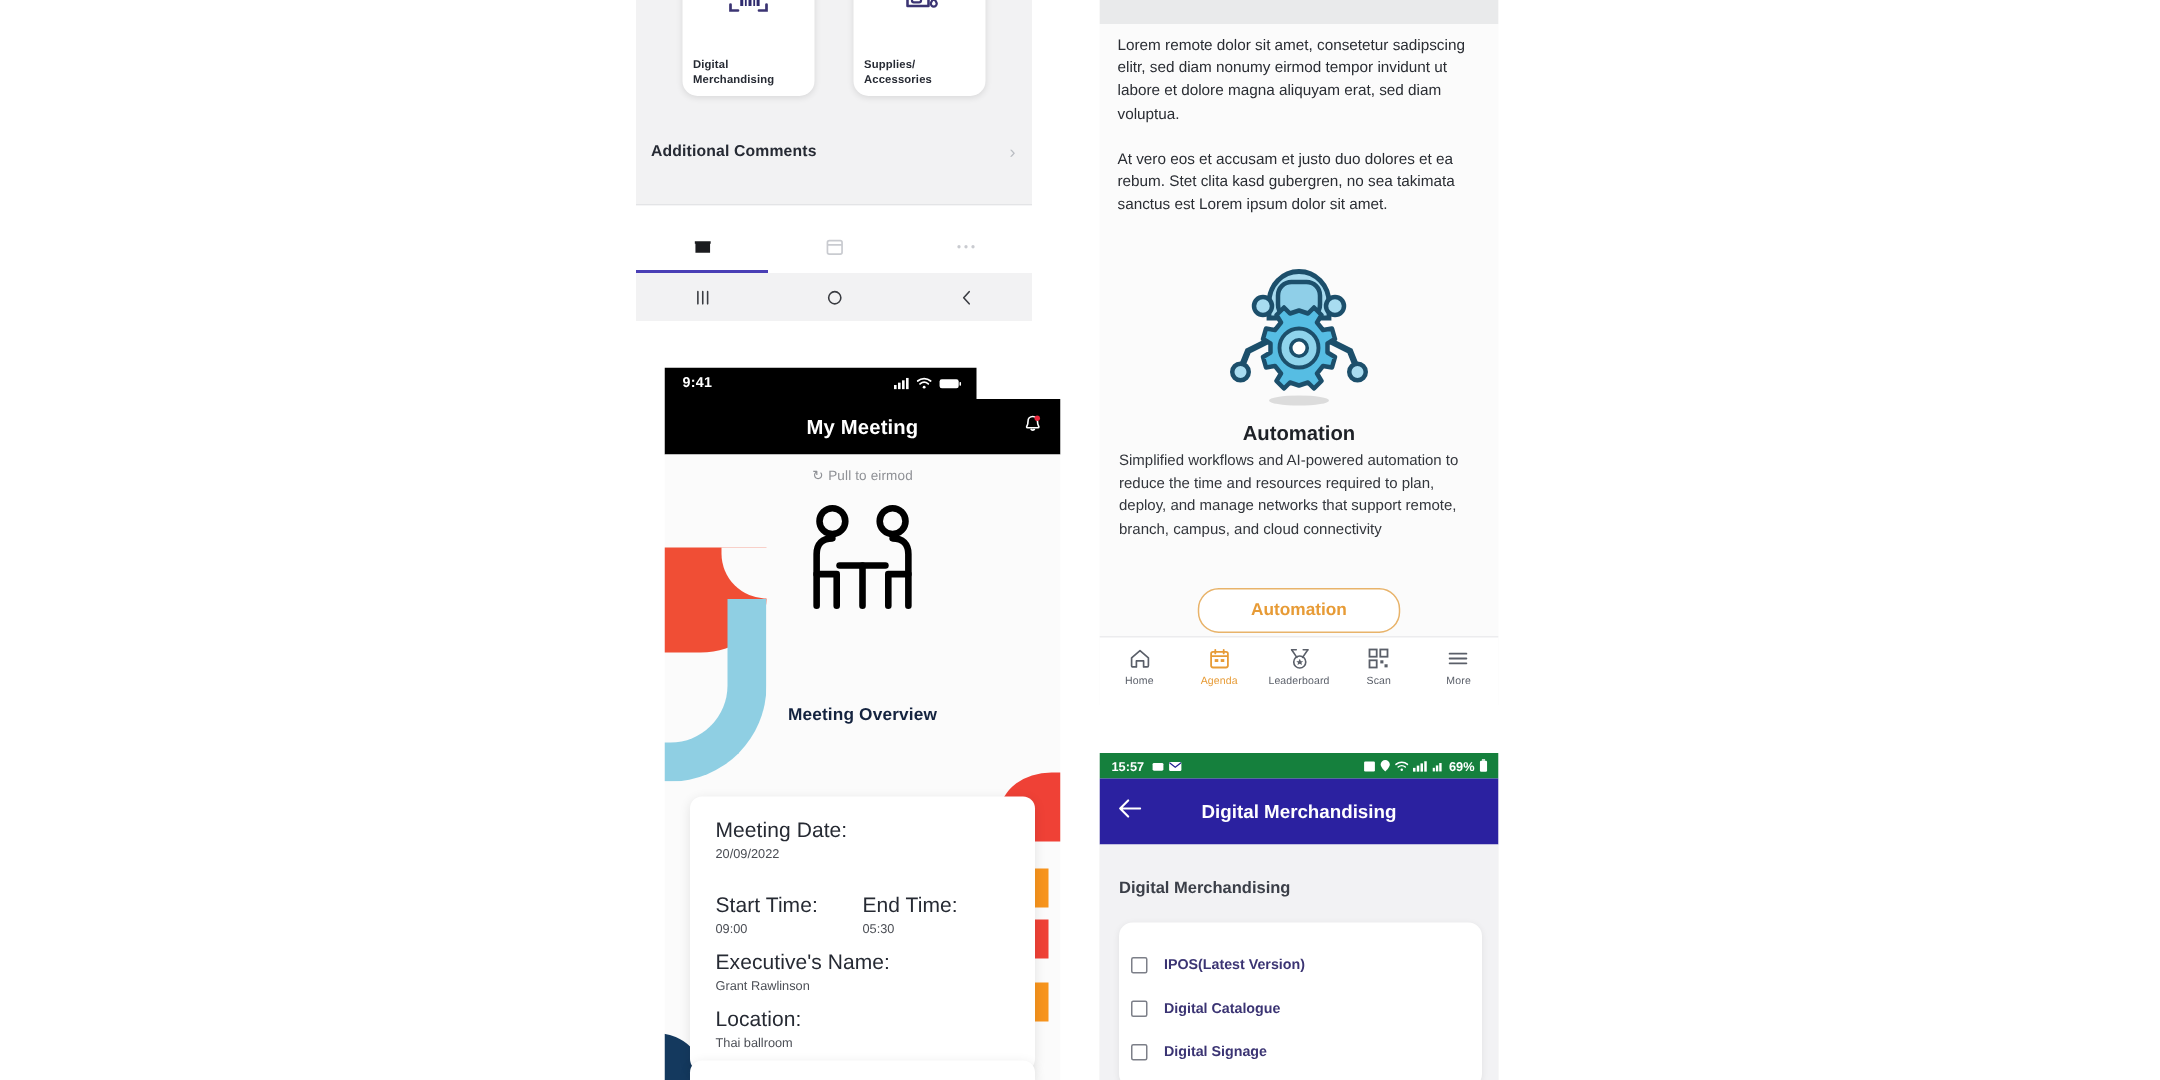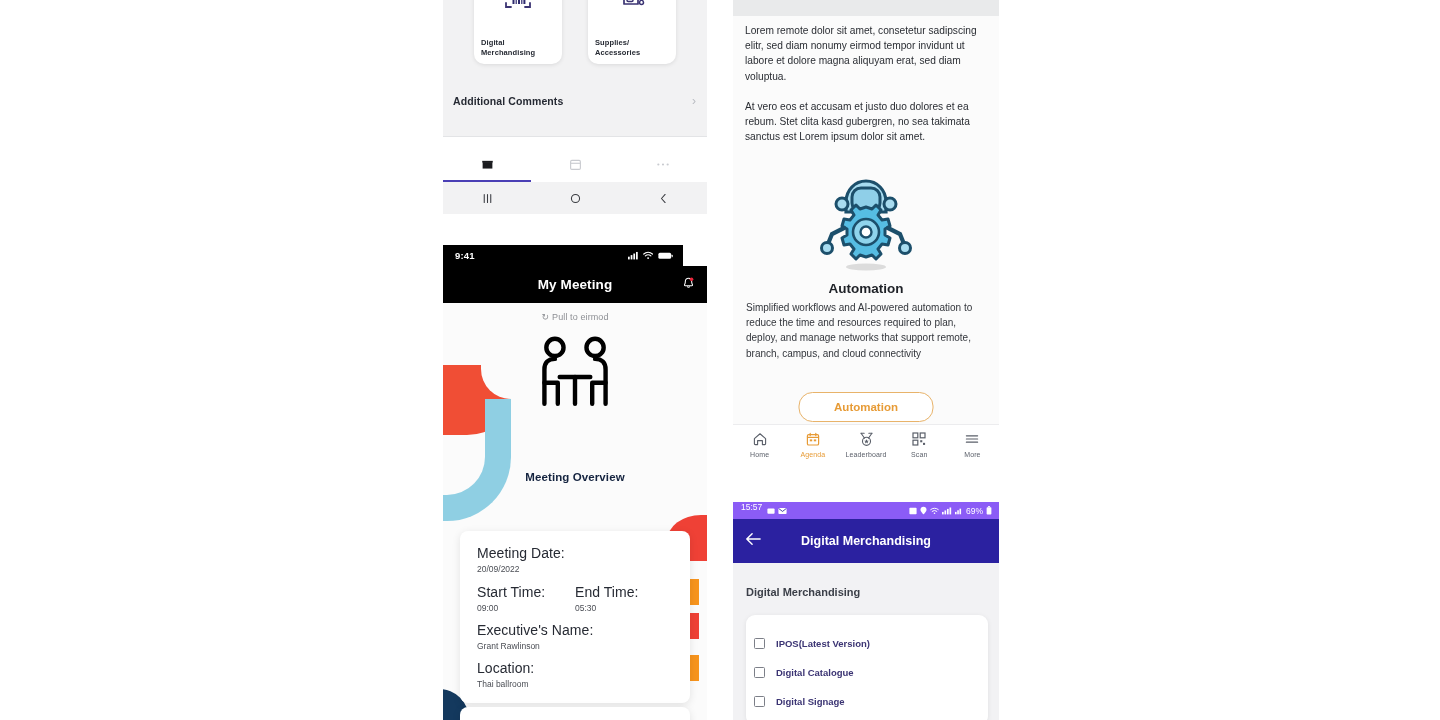--- a/index.html
+++ b/index.html
@@ -17,21 +17,21 @@
   }
 
   
   .col {
     position: absolute;
     overflow: hidden;
   }
 
   
   #panelA {
-    left: 443px; top: 0; width: 264px; height: 220px;
+    left: 424px; top: 0; width: 264px; height: 220px;
     background: #f2f2f3;
   }
   #panelA .tilesRow {
     position: absolute; left: 0; top: -38px; width: 264px;
     display: flex; justify-content: center; gap: 26px;
   }
   .tile {
     width: 88px; height: 102px;
     background: #ffffff;
     border-radius: 10px;
@@ -97,21 +97,21 @@
     position: absolute; left: 0; top: 214px; width: 264px; height: 6px;
     background: #ffffff;
   }
 
   
   #panelB {
     left: 443px; top: 245px; width: 264px; height: 475px;
     background: #ffffff;
   }
   #statusB {
-    position: absolute; left: 0; top: 0; width: 240px; height: 21px;
+    position: absolute; left: 0; top: 0; width: 208px; height: 21px;
     background: #000000; color: #ffffff;
     display: flex; align-items: center;
     font-size: 9.5px; font-weight: 600;
   }
   #statusB .sTime { margin-left: 12px; letter-spacing: .2px; }
   #statusB .sRight { margin-left: auto; margin-right: 10px; display: flex; align-items: center; gap: 4px; }
   #headerB {
     position: absolute; left: 0; top: 21px; width: 264px; height: 37px;
     background: #000000;
     display: flex; align-items: center; justify-content: center;
@@ -158,21 +158,21 @@
   .decoNavy { position: absolute; left: -26px; top: 386px; width: 52px; height: 70px; background: #14395e;
               border-top-right-radius: 30px; border-bottom-right-radius: 30px; }
   .mCard {
     position: absolute; left: 17px; width: 230px;
     background: #ffffff; border-radius: 8px;
     box-shadow: 0 2px 8px rgba(0,0,0,.10);
     padding: 14px 17px 14px 17px; box-sizing: border-box;
   }
   .mCard .lbl { font-size: 14px; font-weight: 400; color: #262a33; letter-spacing: .05px; }
   .mCard .val { font-size: 8.5px; font-weight: 400; color: #4b4e55; margin-top: 3px; }
-  .mCard .row2 { display: flex; margin-top: 10px; }
+  .mCard .row2 { display: flex; margin-top: 21px; }
   .mCard .row2 > div { width: 50%; }
   .mCard .blk { margin-top: 9px; }
   .mCard .blk:first-child { margin-top: 0; }
 
   
   #panelC {
     left: 733px; top: 0; width: 266px; height: 470px;
     background: #fbfbfb;
   }
   #panelC .fadeTop {
@@ -218,23 +218,23 @@
     white-space: nowrap;
   }
 
   
   #panelD {
     left: 733px; top: 502px; width: 266px; height: 218px;
     background: #f2f2f4;
   }
   #statusD {
     position: absolute; left: 0; top: 0; width: 266px; height: 17px;
-    background: #8b5cf6; color: #ffffff;
-    display: flex; 
-    font-size: 8.5px; font-weight: 400;
+    background: #15803d; color: #ffffff;
+    display: flex; align-items: center;
+    font-size: 8.5px; font-weight: 700;
   }
   #statusD .sTime { margin-left: 8px; }
   #statusD .sIcons { margin-left: 5px; display: flex; gap: 3px; align-items: center; }
   #statusD .sRight { margin-left: auto; margin-right: 7px; display: flex; gap: 3px; align-items: center; }
   #headerD {
     position: absolute; left: 0; top: 17px; width: 266px; height: 44px;
     background: #2b21a0;
     display: flex; align-items: center;
   }
   #headerD .back { margin-left: 12px; color: #ffffff; }

